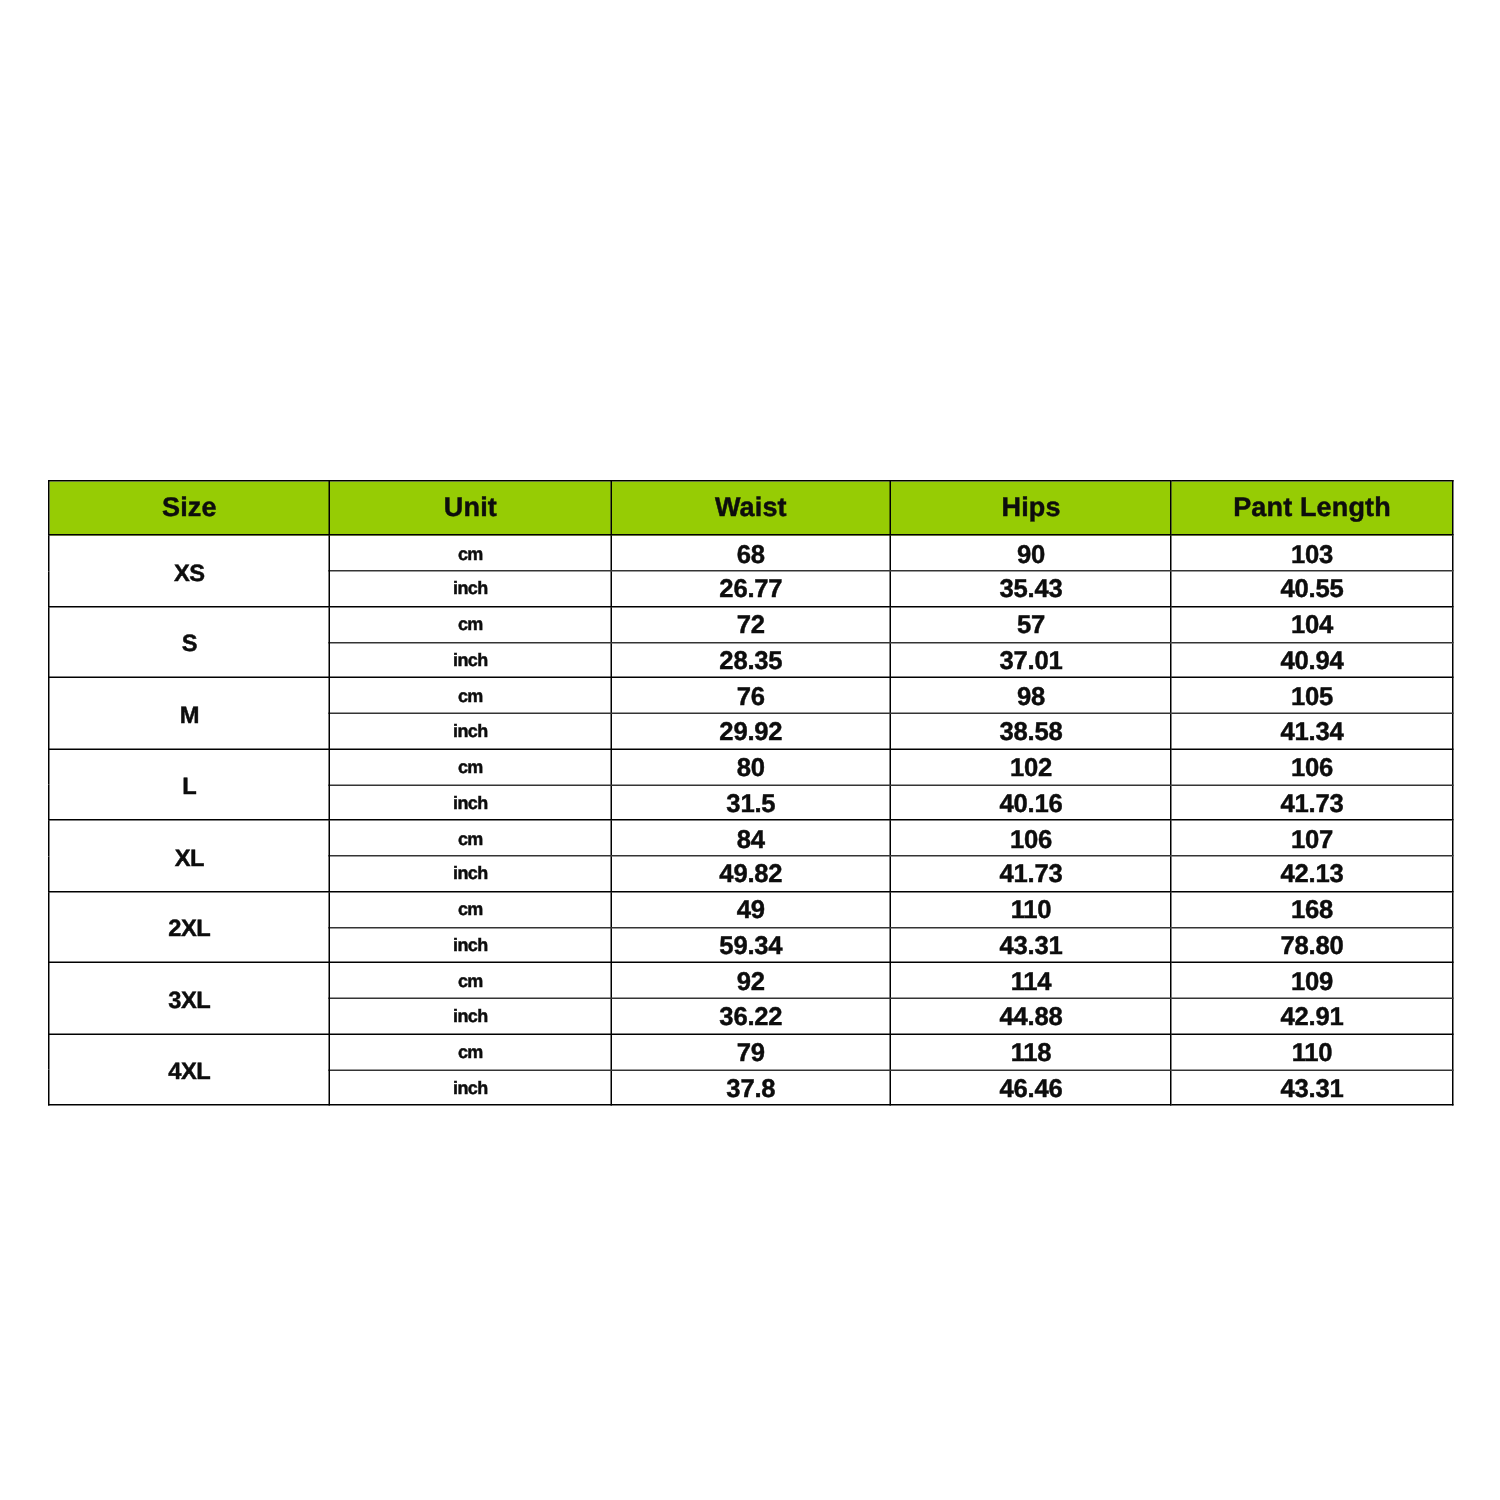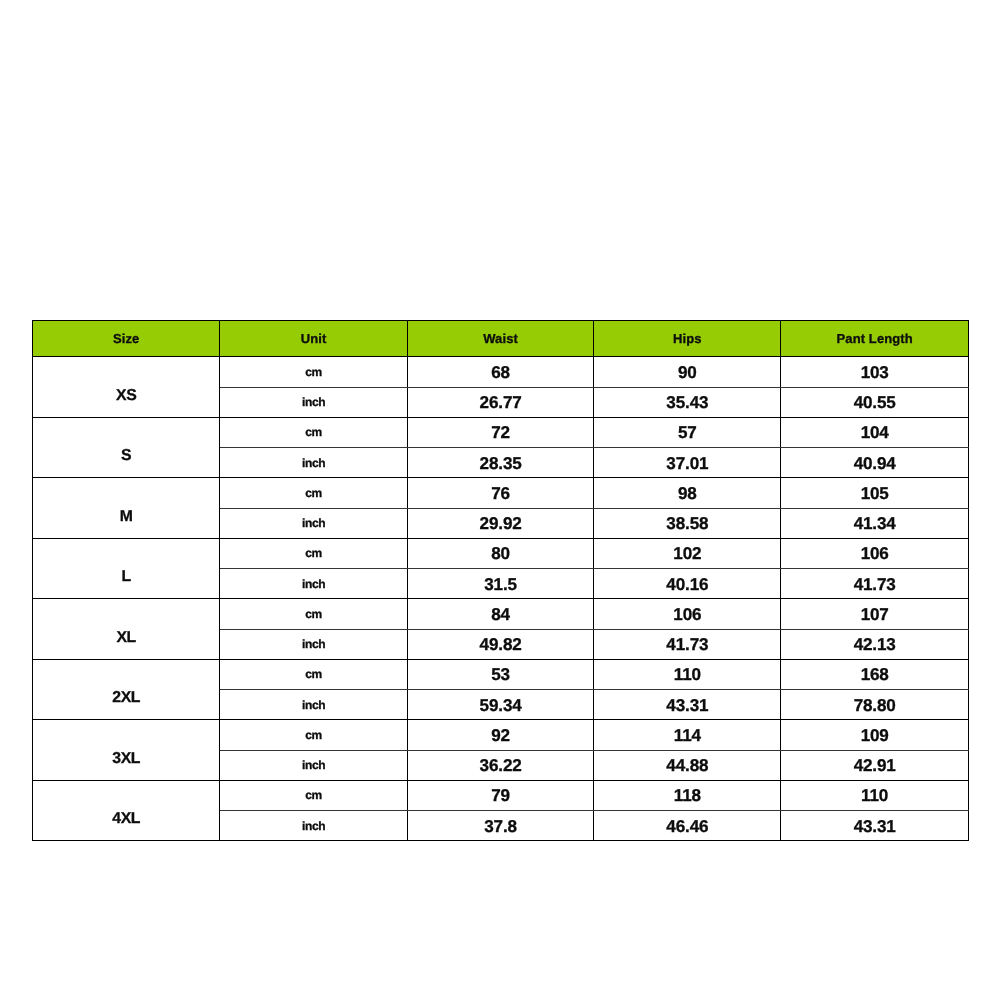--- a/index.html
+++ b/index.html
@@ -45,32 +45,32 @@
     vertical-align: middle;
     color: #0d0d0d;
     padding: 0;
     -webkit-text-stroke: 0.3px currentColor;
   }
 
   
   #size-table thead th {
     background: #96cc04;
     height: 35.3px;
-    font-size: 13px;
+    font-size: 18px;
     font-weight: bold;
     letter-spacing: 0.1px;
   }
 
   
   #size-table td.size-cell {
     font-size: 15.8px;
     letter-spacing: -0.35px;
     font-weight: bold;
     height: 42.5px;
-    padding-top: 17px;
+    padding-top: 4px;
   }
 
   
   #size-table td.unit-cell,
   #size-table td.num-cell {
     font-weight: bold;
     height: 20.1px;
     line-height: 21.3px;
     padding-top: 1px;
     padding-bottom: 0;
@@ -171,21 +171,21 @@
       </tr>
       <tr class="row-inch">
         <td class="unit-cell">inch</td>
         <td class="num-cell">49.82</td>
         <td class="num-cell">41.73</td>
         <td class="num-cell">42.13</td>
       </tr>
       <tr class="row-cm">
         <td class="size-cell" rowspan="2">2XL</td>
         <td class="unit-cell">cm</td>
-        <td class="num-cell">53</td>
+        <td class="num-cell">49</td>
         <td class="num-cell">110</td>
         <td class="num-cell">168</td>
       </tr>
       <tr class="row-inch">
         <td class="unit-cell">inch</td>
         <td class="num-cell">59.34</td>
         <td class="num-cell">43.31</td>
         <td class="num-cell">78.80</td>
       </tr>
       <tr class="row-cm">

